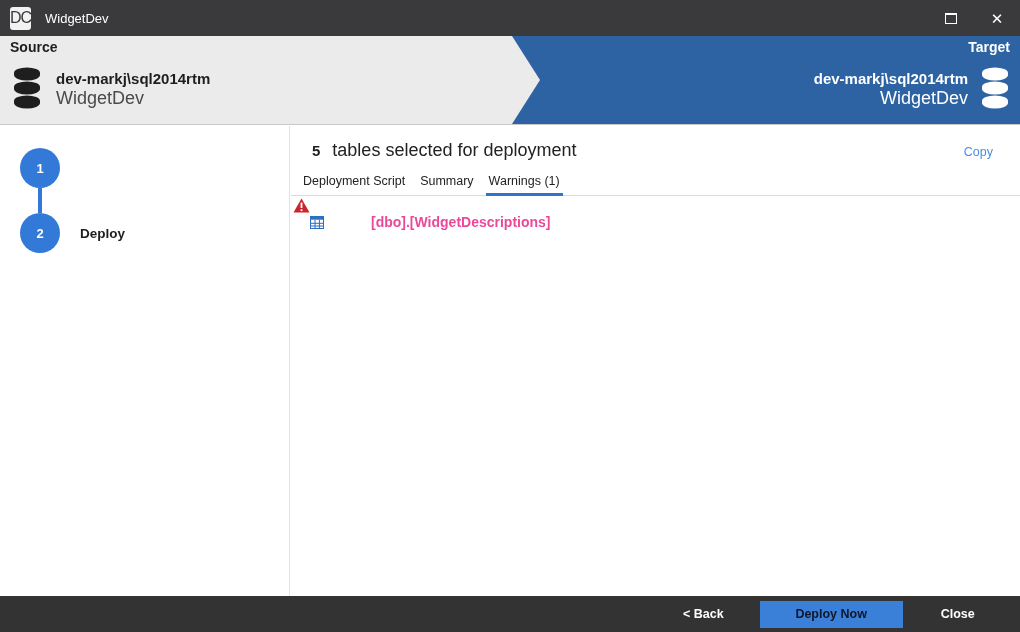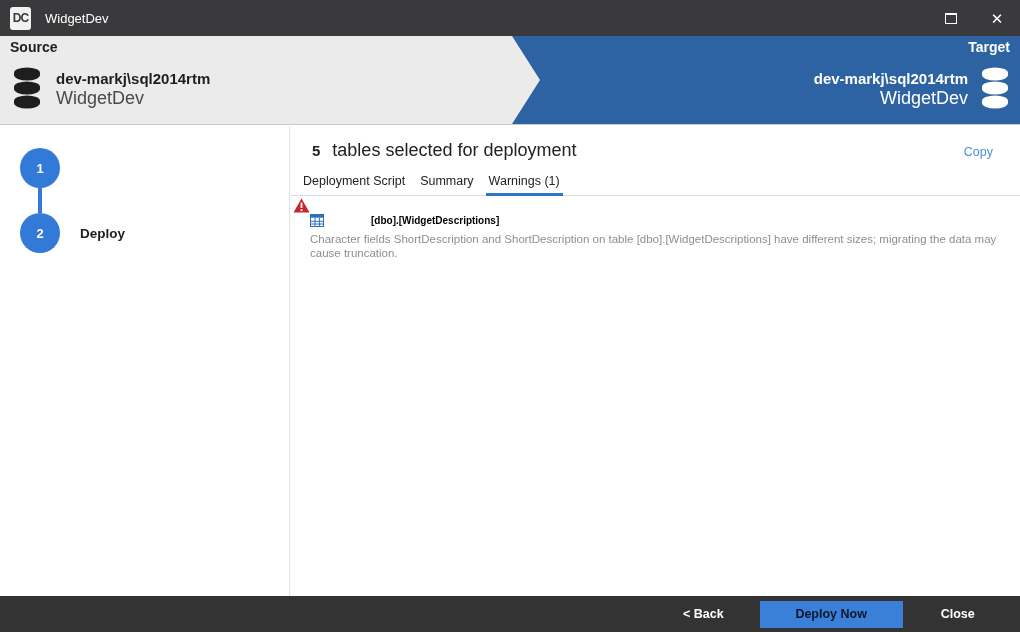--- a/index.html
+++ b/index.html
@@ -7,21 +7,21 @@
   body { font-family: "Liberation Sans", sans-serif; background: #fff; overflow: hidden; }
   .window { position: relative; width: 1020px; height: 632px; background: #fff; }
 
   
   .titlebar {
     position: absolute; top: 0; left: 0; width: 100%; height: 36px;
     background: #3a3a3c; display: flex; align-items: center;
   }
   .app-icon {
     width: 21px; height: 23px; margin-left: 10px; background: #f2f2f2;
-    border-radius: 3px; color: #3a3a3c; font-weight: bold; font-size: 12px;
+    border-radius: 3px; color: #3a3a3c; font-weight: normal; font-size: 16px;
     display: flex; align-items: center; justify-content: center; letter-spacing: -1px;
   }
   .titlebar-title { color: #ffffff; font-size: 13px; margin-left: 14px; }
   .titlebar-controls { margin-left: auto; display: flex; align-items: center; height: 100%; }
   .tb-btn { width: 46px; height: 100%; display: flex; align-items: center; justify-content: center; cursor: default; }
   .maximize-glyph { width: 12px; height: 11px; border: 1px solid #fff; border-top-width: 2px; }
   .close-glyph { color: #fff; font-size: 15px; line-height: 15px; }
 
   
   .band {
@@ -79,21 +79,21 @@
   .tabbar { margin-top: 13px; padding-left: 9px; border-bottom: 1px solid #dcdcdc; display: flex; }
   .tab {
     font-size: 12.5px; color: #222; padding: 0 3px 5px 3px; margin-right: 9px; cursor: pointer;
     border-bottom: 3px solid transparent; margin-bottom: -1px;
   }
   .tab.active { border-bottom-color: #2e76cc; }
 
   .warning-panel { position: relative; padding-top: 2px; }
   .warning-tri { position: absolute; left: 2px; top: 2px; }
   .warning-item { margin: 16px 0 0 19px; display: flex; align-items: center; }
-  .warning-object { font-size: 10px; font-weight: bold; color: #000000; margin-left: 5px; padding-left: 42px; }
+  .warning-object { font-size: 14px; font-weight: bold; color: #ec4899; margin-left: 5px; padding-left: 42px; }
   .warning-message {
     margin: 5px 0 0 19px; width: 692px; font-size: 11.5px; line-height: 14px; color: #8f8f8a;
   }
 
   
   .footer {
     position: absolute; bottom: 0; left: 0; width: 100%; height: 36px;
     background: #333333; display: flex; align-items: center;
   }
   .btn { border: none; background: transparent; color: #fff; font-family: inherit; cursor: pointer; }
@@ -192,21 +192,20 @@
             <rect x="0.5" y="0.5" width="13" height="12" fill="#ffffff" stroke="#2d6fc0" stroke-width="1"></rect>
             <rect x="0.5" y="0.5" width="13" height="3.2" fill="#2d6fc0"></rect>
             <line x1="5" y1="3.7" x2="5" y2="12.5" stroke="#2d6fc0" stroke-width="1"></line>
             <line x1="9.4" y1="3.7" x2="9.4" y2="12.5" stroke="#2d6fc0" stroke-width="1"></line>
             <line x1="0.5" y1="7.3" x2="13.5" y2="7.3" stroke="#2d6fc0" stroke-width="1"></line>
             <line x1="0.5" y1="10" x2="13.5" y2="10" stroke="#2d6fc0" stroke-width="1"></line>
           </svg>
           <span class="warning-object">[dbo].[WidgetDescriptions]</span>
         </div>
 
-        <div class="warning-message">Character fields ShortDescription and ShortDescription on table [dbo].[WidgetDescriptions] have different sizes; migrating the data may cause truncation.</div>
       </div>
 
     </div>
   </div>
 
   <div class="footer">
     <button class="btn back-btn">&lt; Back</button>
     <button class="btn deploy-btn">Deploy Now</button>
     <button class="btn close-btn">Close</button>
   </div>

